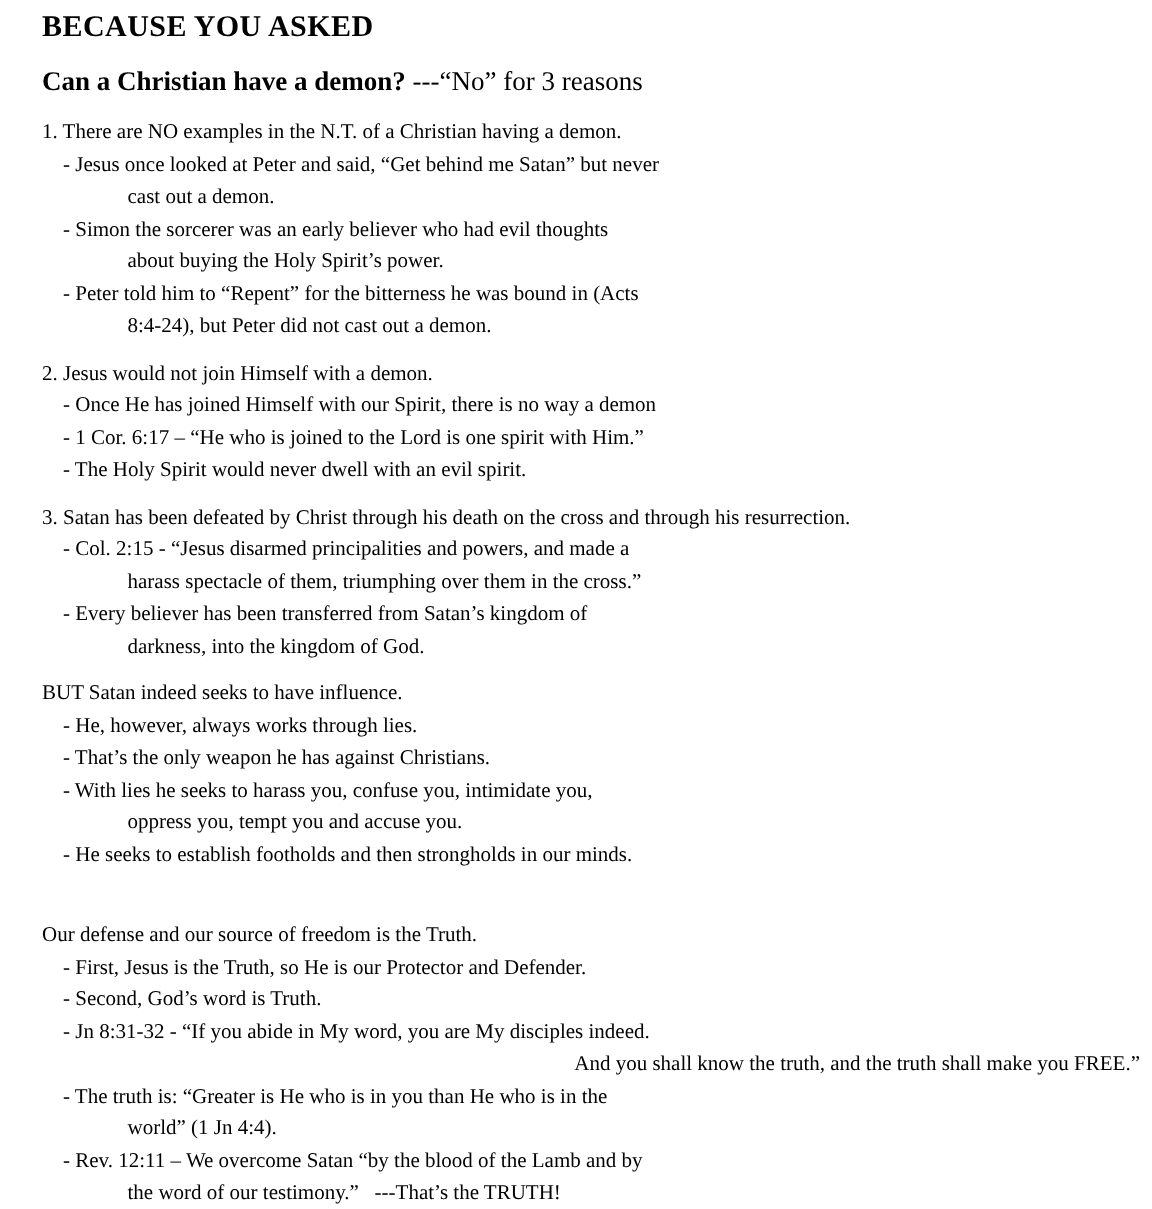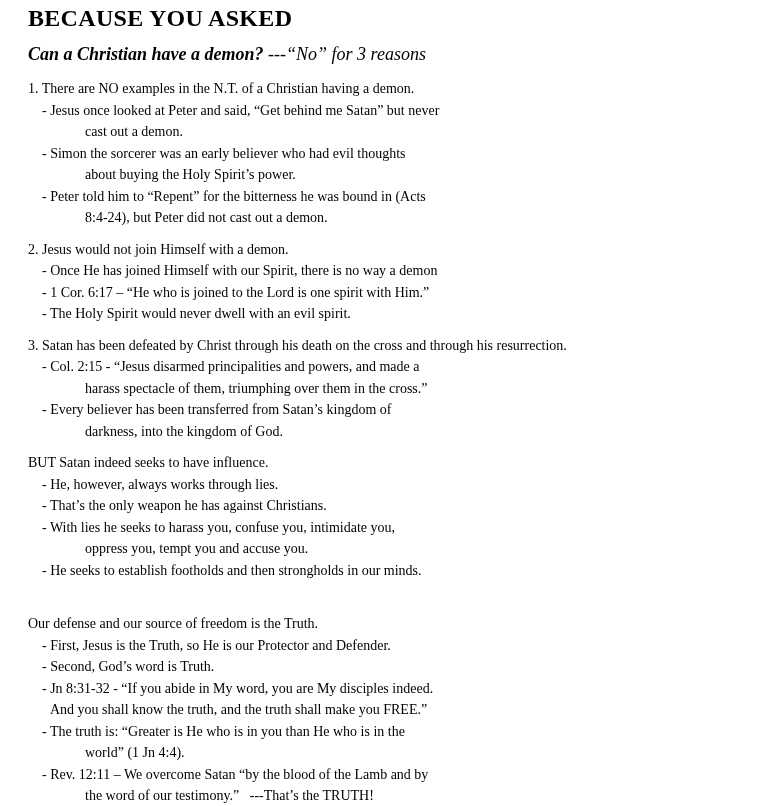--- a/index.html
+++ b/index.html
@@ -11,52 +11,51 @@
     width: 768px;
     height: 806px;
     overflow: hidden;
     color: #000000;
     font-family: "Liberation Serif", "DejaVu Serif", serif;
   }
   .doc {
     padding: 5px 8px 0 28px;
   }
   .title {
-    font-size: 24px;
+    font-size: 20px;
     line-height: 26px;
     font-weight: bold;
     margin: 0 0 12px 0;
     letter-spacing: 0.3px;
     white-space: pre;
   }
   .lead {
     font-size: 18px;
     line-height: 22px;
     margin: 0 0 13px 0;
     white-space: pre;
-    font-style: italic;
   }
   .lead .q {
     font-weight: bold;
   }
   .para {
     margin: 0 0 10px 0;
   }
   .para:last-child {
     margin-bottom: 0;
     margin-top: 32px;
   }
   .ln {
     font-size: 14px;
     line-height: 21.5px;
     white-space: pre;
   }
   .i1 { padding-left: 14px; }
   .i2 { padding-left: 57px; }
-  .iq { padding-left: 22px; }
+  .iq { padding-left: 22px; text-align: right; }
 </style>
 </head>
 <body>
 
 <div class="doc">
 
   <h1 class="title">BECAUSE YOU ASKED</h1>
 
   <p class="lead"><span class="q">Can a Christian have a demon?</span><span> ---“No” for 3 reasons</span></p>
 

